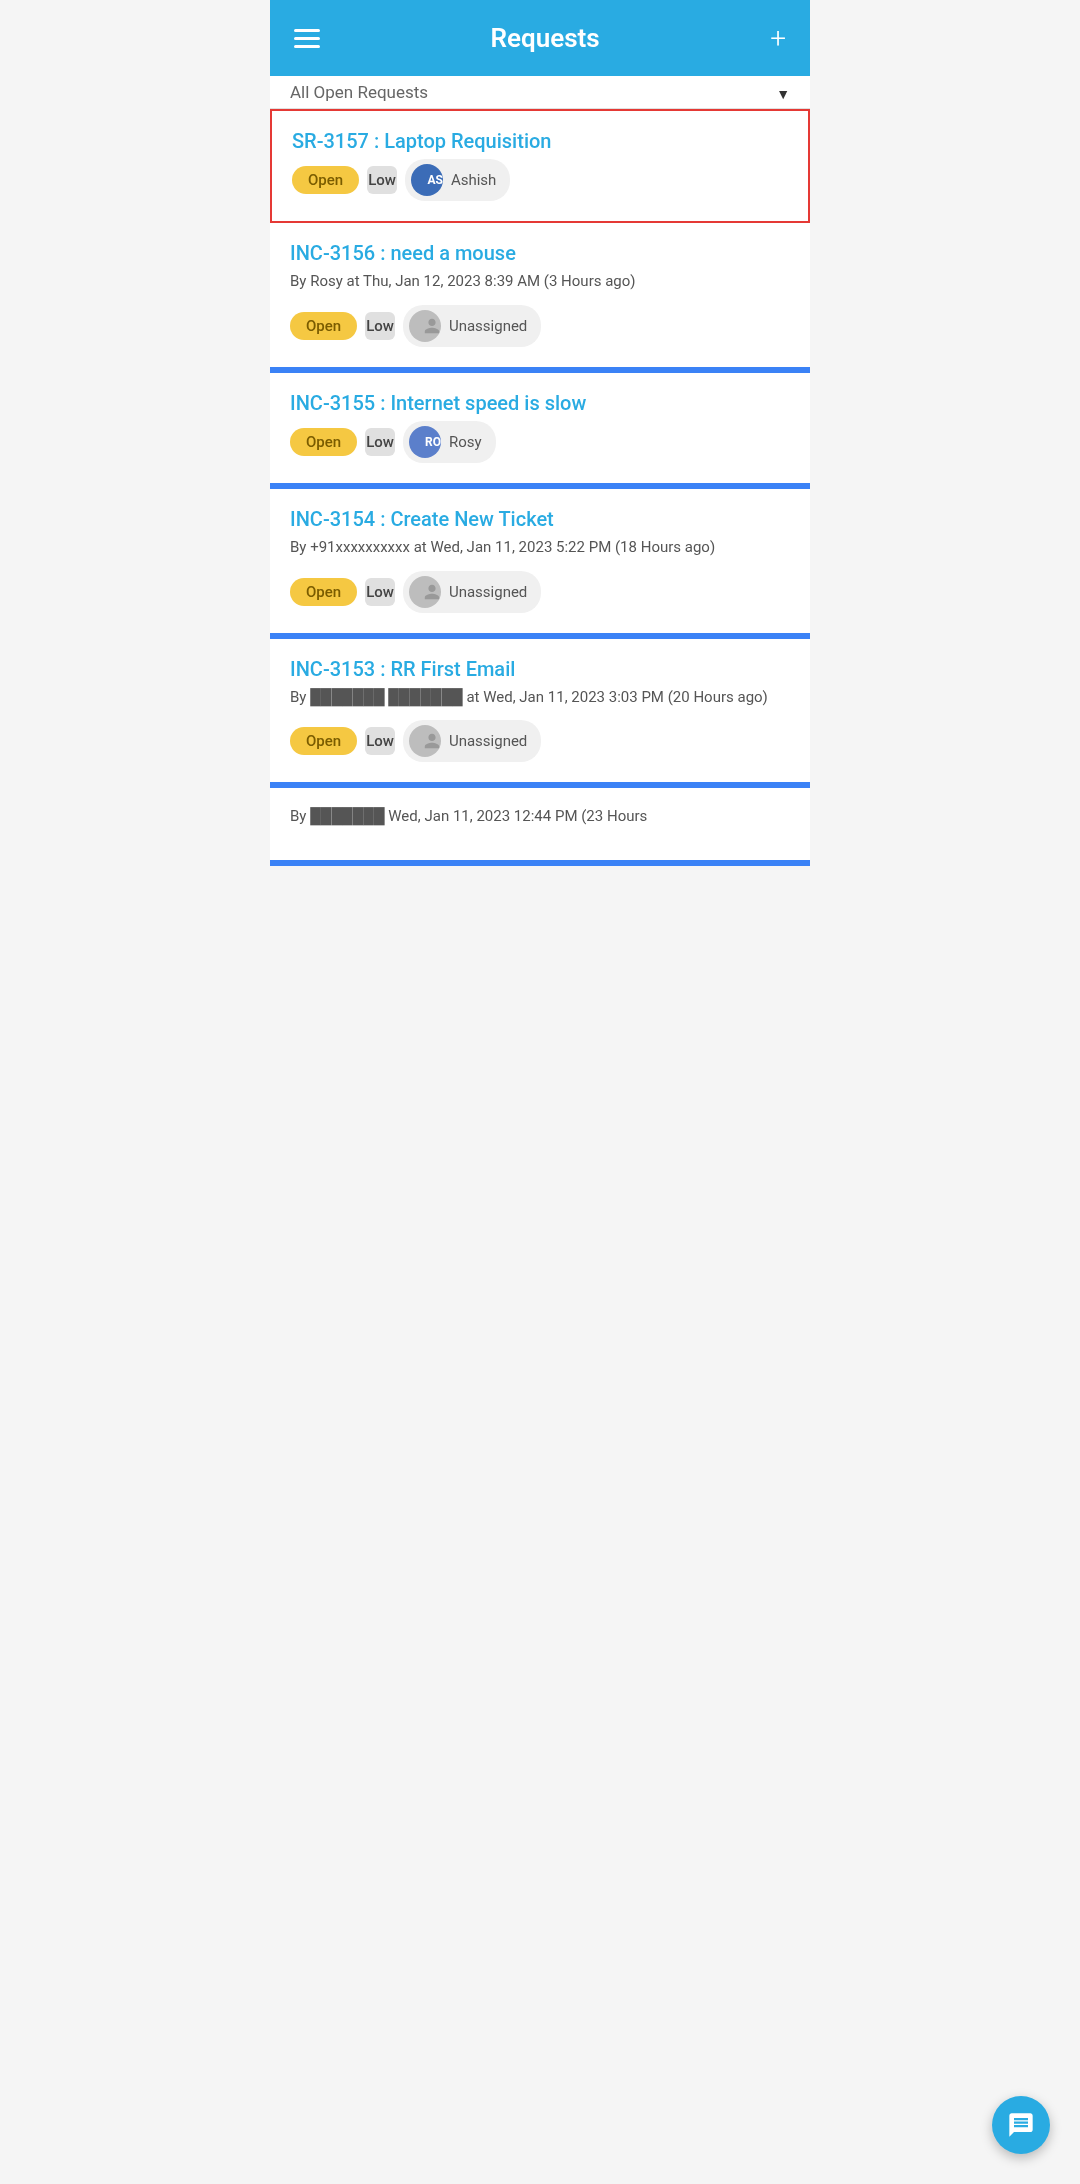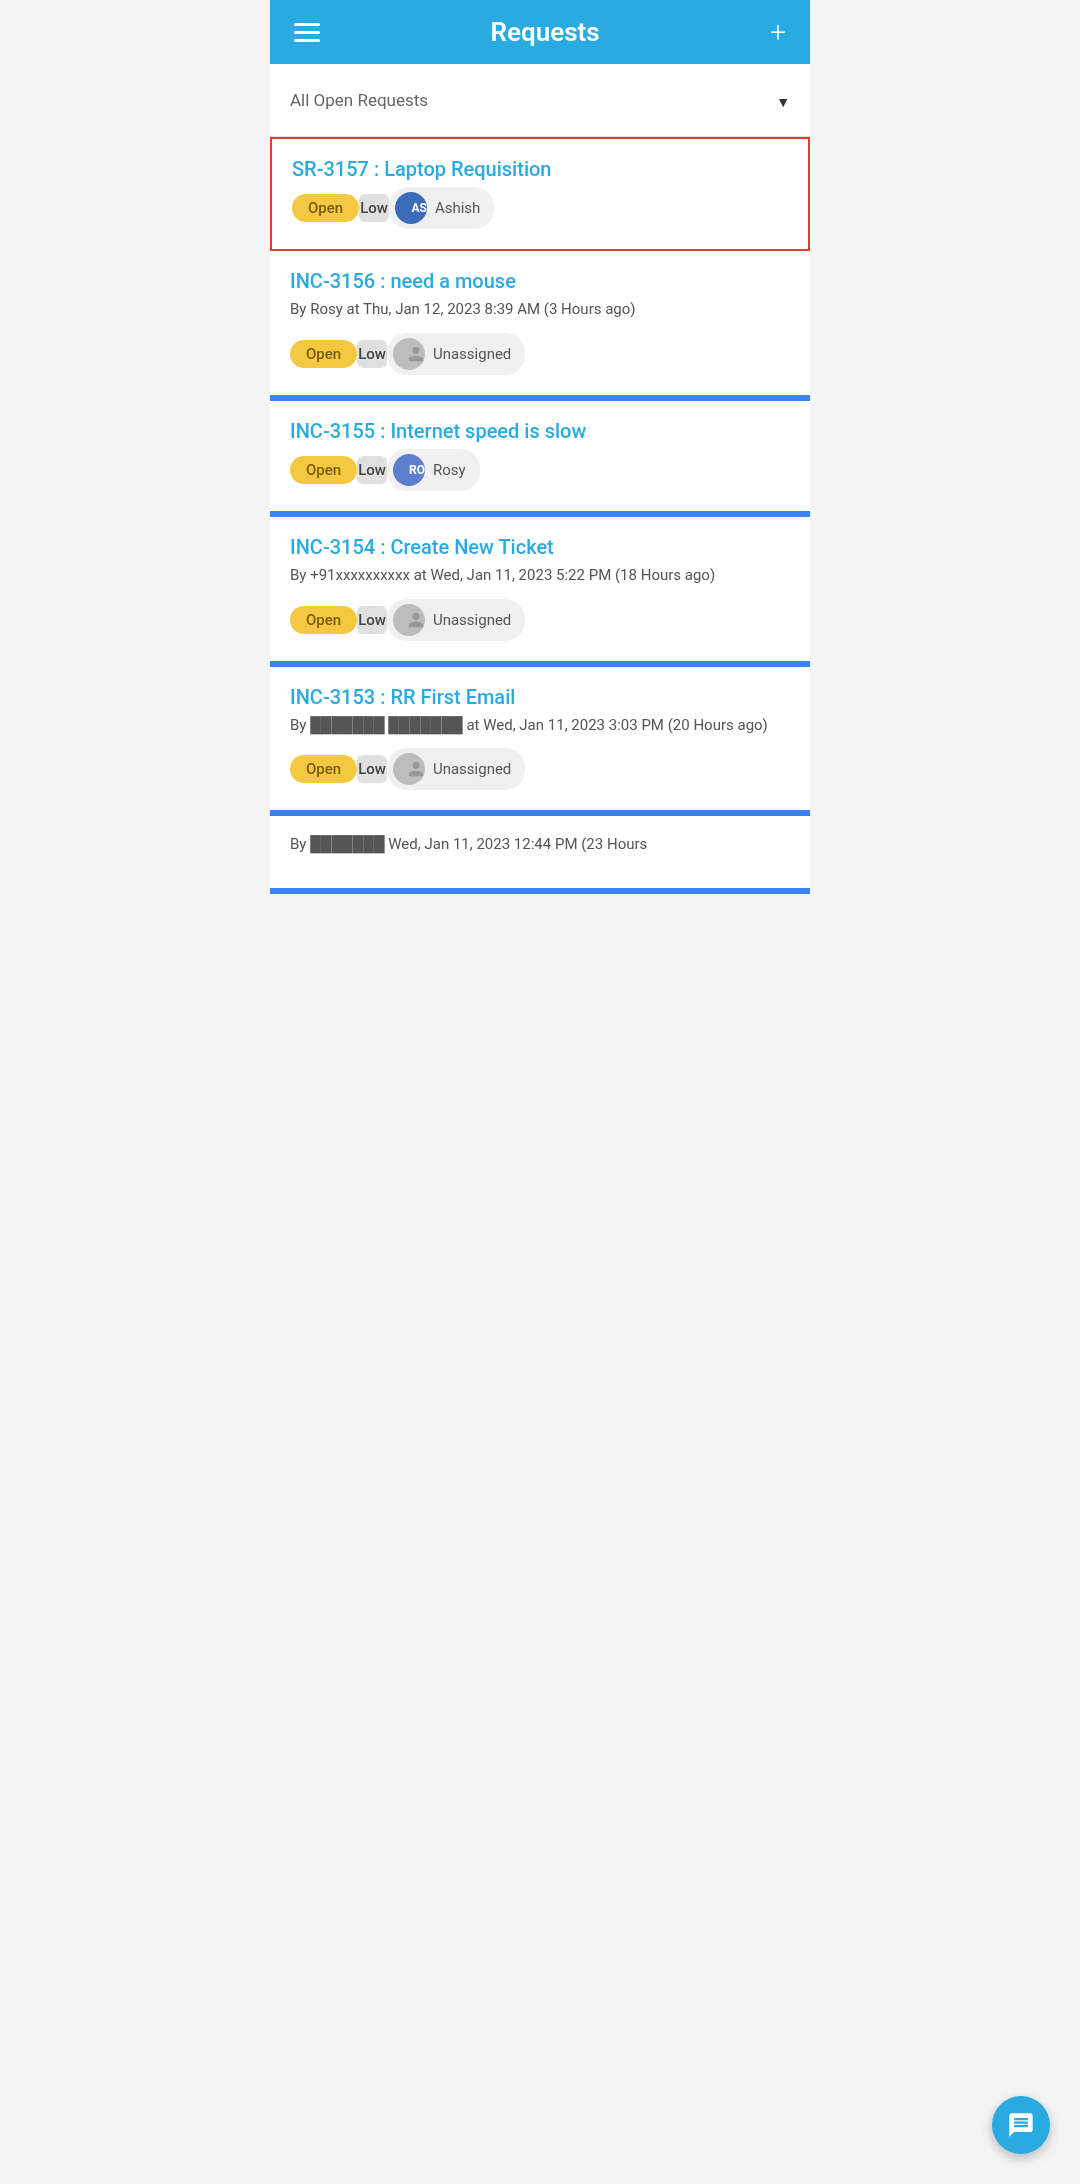--- a/index.html
+++ b/index.html
@@ -11,21 +11,21 @@
       margin: 0 auto;
     }
 
     
     .header {
       background: #29abe2;
       display: flex;
       align-items: center;
       justify-content: space-between;
       padding: 18px 24px;
-      height: 64px;
+      height: 76px;
     }
     .header-title {
       color: #fff;
       font-size: 26px;
       font-weight: 600;
     }
     .header-icon {
       color: #fff;
       font-size: 24px;
       cursor: pointer;
@@ -40,21 +40,21 @@
       display: block;
       width: 26px;
       height: 3px;
       background: #fff;
       border-radius: 2px;
     }
 
     
     .filter-bar {
       background: #fff;
-      padding: 26px 20px;
+      padding: 6px 20px;
       display: flex;
       align-items: flex-end;
       justify-content: space-between;
       border-bottom: 1px solid #e0e0e0;
     }
     .filter-label {
       color: #666;
       font-size: 17px;
     }
     .filter-chevron {
@@ -89,21 +89,21 @@
     .request-meta {
       color: #555;
       font-size: 15px;
       line-height: 1.45;
       margin-bottom: 12px;
     }
 
     .request-tags {
       display: flex;
       align-items: center;
-      gap: 0;
+      gap: 8px;
     }
 
     .tag-open {
       background: #f5c842;
       color: #7a5c00;
       border-radius: 20px;
       padding: 5px 16px;
       font-size: 15px;
       font-weight: 500;
     }

